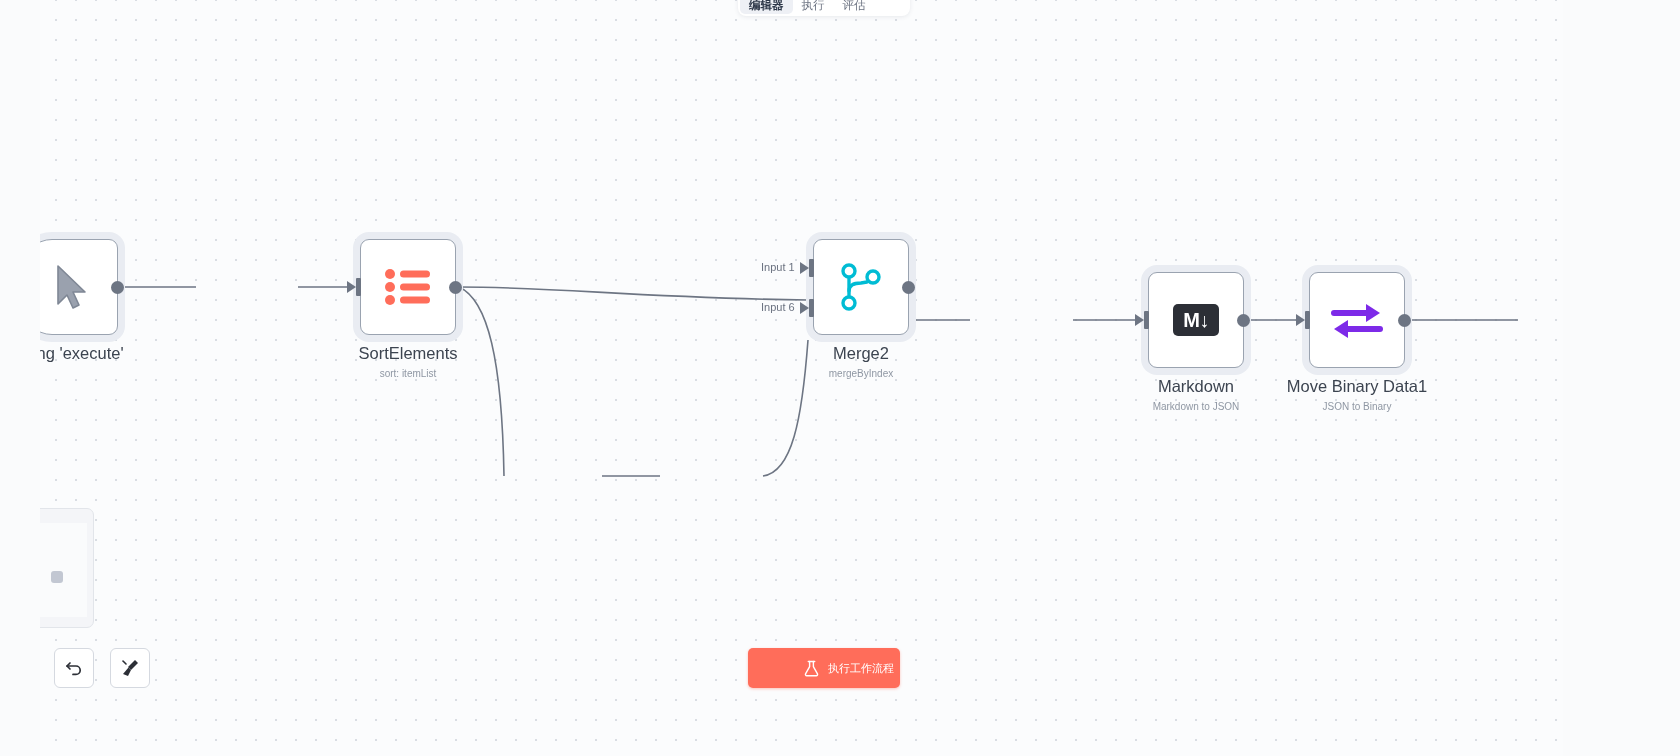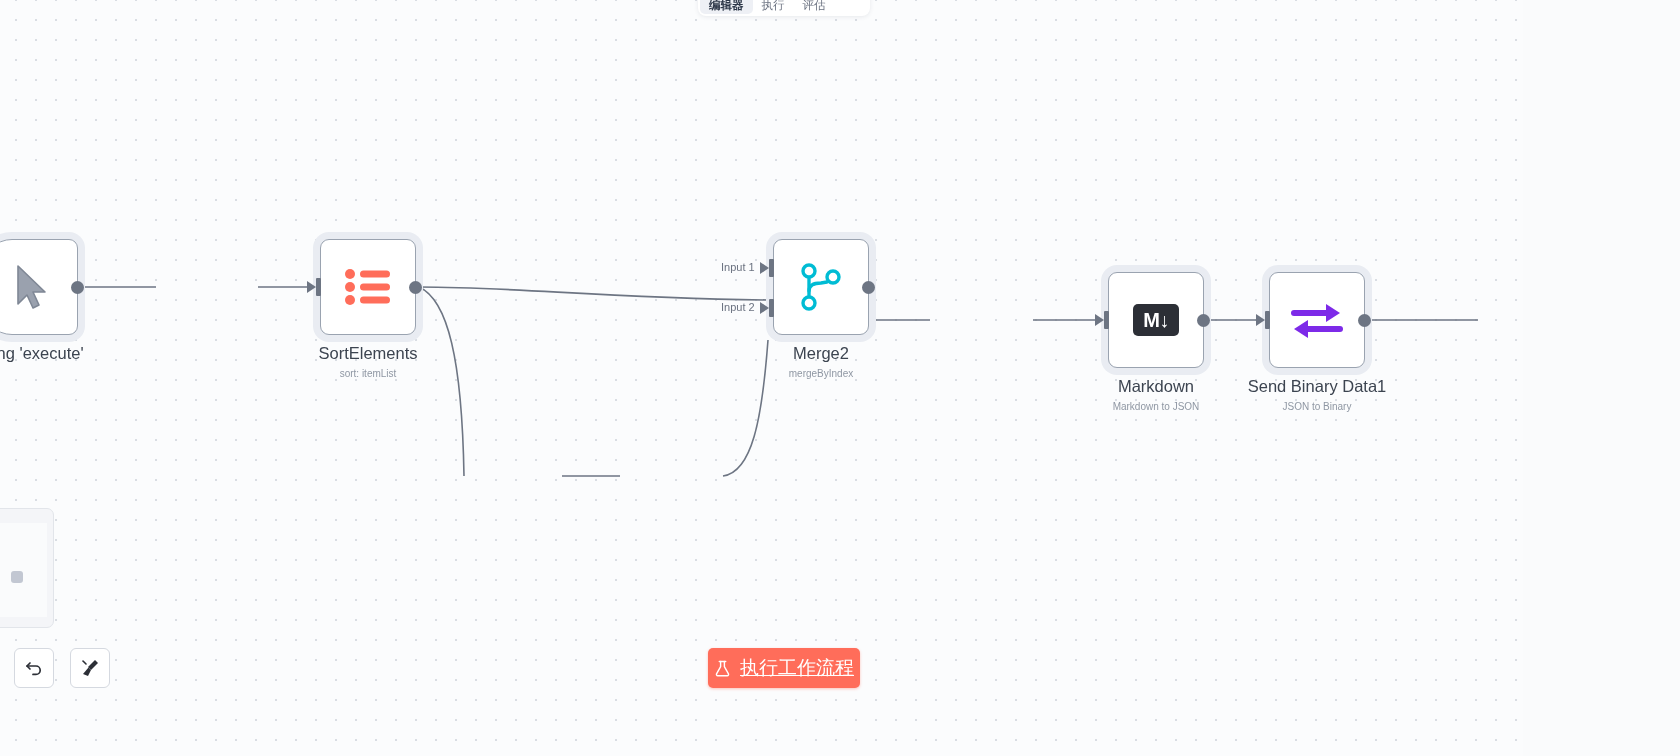--- a/index.html
+++ b/index.html
@@ -10,20 +10,21 @@
     background: #fafbfc;
   }
   #canvas {
     position: relative;
     width: 1523px; height: 756px;
     background-color: #fbfcfd;
     background-image: radial-gradient(circle, #d9dde3 1px, transparent 1.1px);
     background-size: 20px 20px;
     background-position: 6px 10px;
     overflow: hidden;
+    margin-left: 40px;
   }
 
   
   #tabbar {
     position: absolute;
     left: 698px; top: -28px;
     width: 172px; height: 44px;
     background: #ffffff;
     border-radius: 8px;
     box-shadow: 0 1px 4px rgba(60,70,90,0.10);
@@ -166,30 +167,29 @@
 
   
   #exec-btn {
     position: absolute;
     left: 708px; top: 648px;
     width: 152px; height: 40px;
     background: #ff6d5a;
     border: none;
     border-radius: 5px;
     color: #ffffff;
-    font-size: 19px;
+    font-size: 11px;
     font-family: "Liberation Sans", sans-serif;
     display: flex;
     align-items: center;
-    justify-content: space-between;
+    justify-content: flex-end;
     gap: 8px;
     cursor: pointer;
     z-index: 30;
     box-shadow: 0 1px 3px rgba(255,109,90,0.4);
-    text-decoration: underline;
   }
 
   
   .ctl-btn {
     position: absolute;
     width: 38px; height: 38px;
     background: #ffffff;
     border: 1px solid #d5d9e0;
     border-radius: 6px;
     display: flex;
@@ -305,21 +305,21 @@
       <svg class="ico" width="44" height="48" viewBox="0 0 44 48">
         <circle cx="10" cy="8" r="6" fill="none" stroke="#00bcd4" stroke-width="3.4"></circle>
         <circle cx="10" cy="40" r="6" fill="none" stroke="#00bcd4" stroke-width="3.4"></circle>
         <circle cx="34" cy="14" r="6" fill="none" stroke="#00bcd4" stroke-width="3.4"></circle>
         <path d="M10 14 L10 34" stroke="#00bcd4" stroke-width="3.4" fill="none"></path>
         <path d="M10 28 Q10 20 22 20 L28 19" stroke="#00bcd4" stroke-width="3.4" fill="none" stroke-linecap="round"></path>
       </svg>
       <span class="out-dot"></span>
     </div>
     <div class="input-label" style="left:-52px; top:22px;">Input 1</div>
-    <div class="input-label" style="left:-52px; top:62px;">Input 2</div>
+    <div class="input-label" style="left:-52px; top:62px;">Input 6</div>
     <div class="node-label">Merge2</div>
     <div class="node-sub">mergeByIndex</div>
   </div>
 
 
   <div class="node" style="left:1108px; top:272px;">
     <div class="node-box">
       <span class="in-arrow">
           <b></b>
           <i></i>
@@ -340,21 +340,21 @@
           <i></i>
         </span>
       <svg class="ico" width="54" height="42" viewBox="0 0 54 42">
         <path d="M4 14 L40 14" stroke="#7d2ae8" stroke-width="6" stroke-linecap="round"></path>
         <path d="M36 5 L50 14 L36 23 Z" fill="#7d2ae8"></path>
         <path d="M50 30 L14 30" stroke="#7d2ae8" stroke-width="6" stroke-linecap="round"></path>
         <path d="M18 21 L4 30 L18 39 Z" fill="#7d2ae8"></path>
       </svg>
       <span class="out-dot"></span>
     </div>
-    <div class="node-label">Send Binary Data1</div>
+    <div class="node-label">Move Binary Data1</div>
     <div class="node-sub">JSON to Binary</div>
   </div>
 
 
   <div id="minimap">
     <div class="mm-inner">
 
       <span class="mm-node" style="left:62px; top:48px;"></span>
     </div>
   </div>

